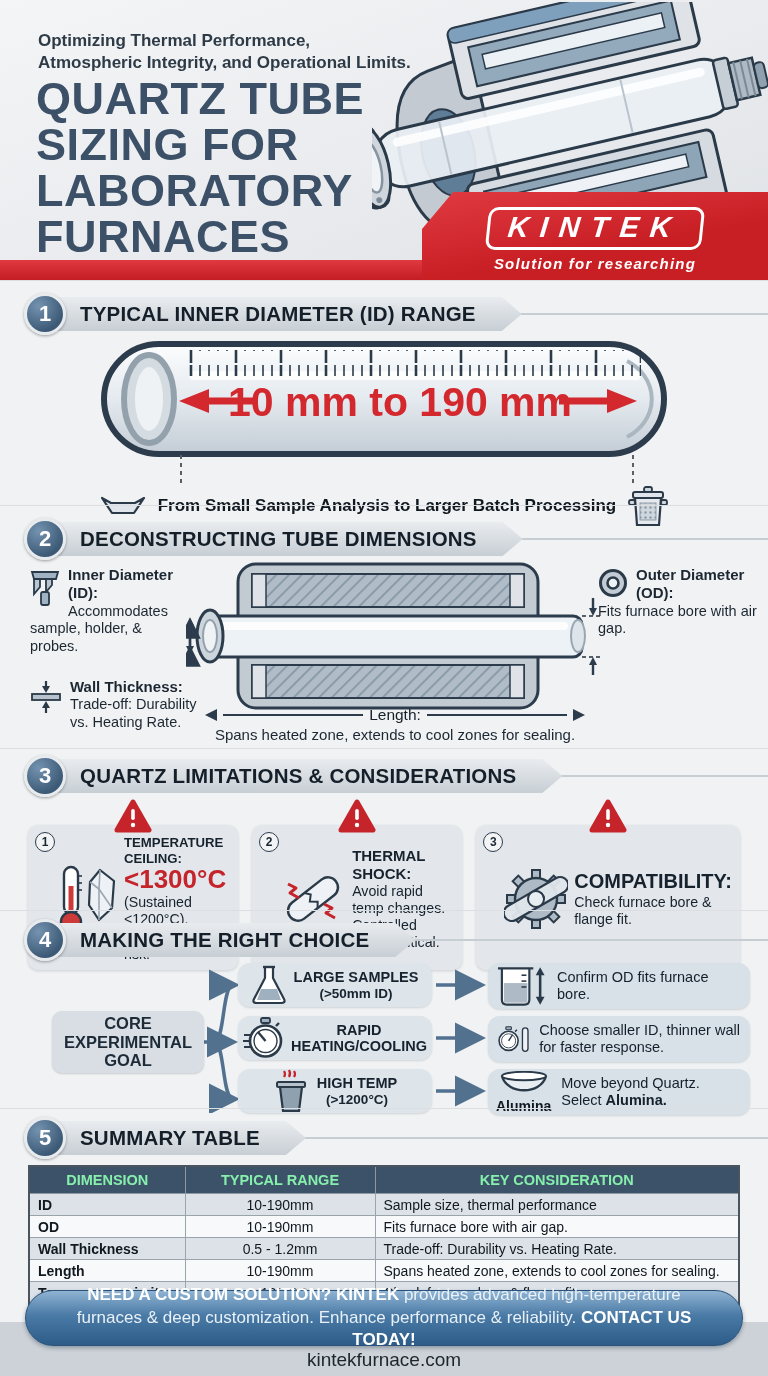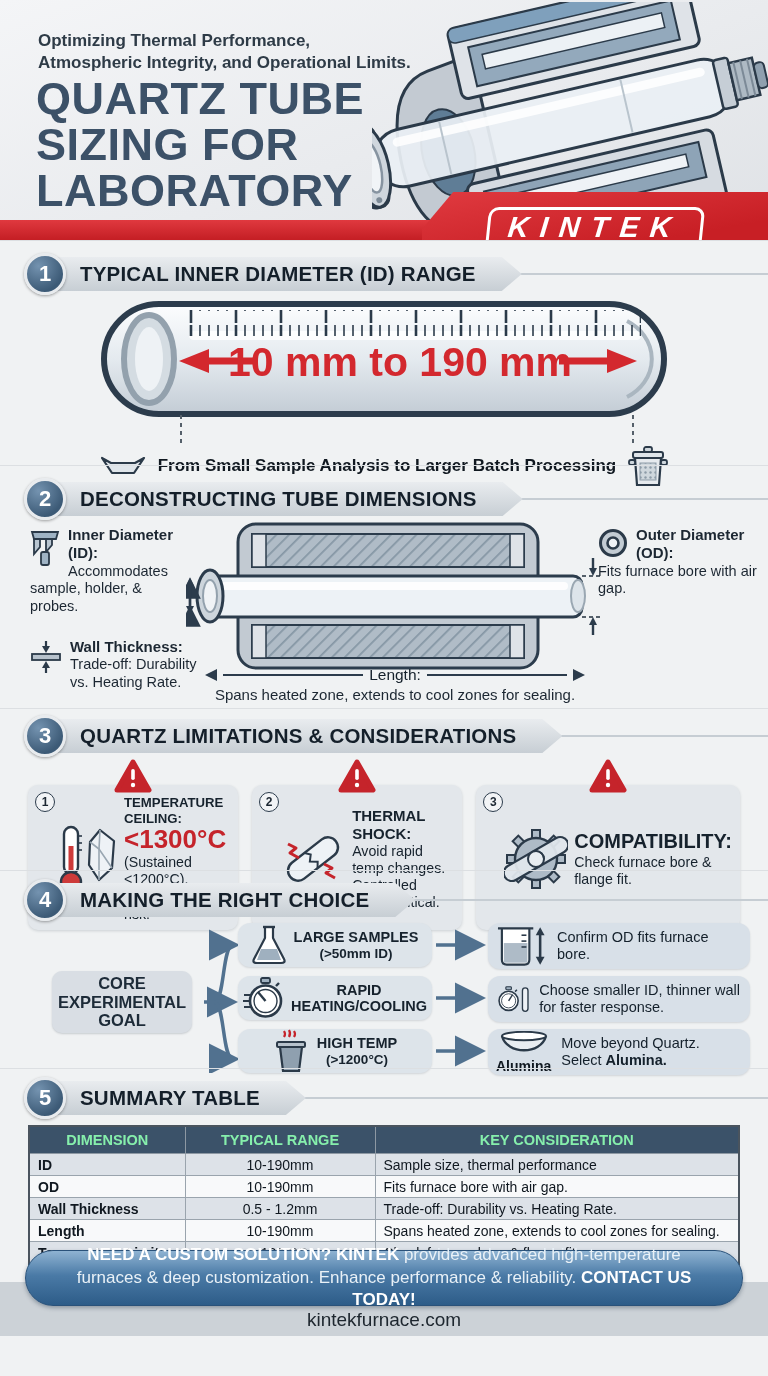--- a/index.html
+++ b/index.html
@@ -1,21 +1,21 @@
 <!DOCTYPE html>
 <html><head>
 <meta charset="utf-8">
 <style>
   * { margin:0; padding:0; box-sizing:border-box; }
   html,body { background:#cfd4d8; }
   body { font-family:"Liberation Sans", sans-serif; }
   .page { position:relative; width:768px; height:1376px; background:#f0f2f3; overflow:hidden; margin:0 auto; }
 
   
-  .hero { position:relative; height:240px; background:linear-gradient(160deg,#f4f5f7 0%,#e9ebee 55%,#dfe2e6 100%); overflow:hidden;padding-left:32px; }
+  .hero { position:relative; height:280px; background:linear-gradient(160deg,#f4f5f7 0%,#e9ebee 55%,#dfe2e6 100%); overflow:hidden;padding-left:32px; }
   .hero-sub { position:absolute; left:38px; top:30px; font-size:17px; font-weight:700; color:#2e3b47; line-height:1.3; }
   .hero-title { position:absolute; left:36px; top:76px; font-size:45px; font-weight:700; color:#3c5168; line-height:1.02; letter-spacing:.5px; }
   .furnace-art { position:absolute; right:-6px; top:2px; }
   .red-band { position:absolute; left:0; bottom:0; width:100%; height:20px; background:linear-gradient(#e0393f,#c41e24); }
   .brand-badge { position:absolute; right:0; top:192px; width:346px; height:88px; background:linear-gradient(170deg,#e03a40,#c81f25 60%); clip-path:polygon(0 42%,9% 0,100% 0,100% 100%,0 100%); z-index:3; display:flex; flex-direction:column; align-items:center; justify-content:center; padding-top:6px; }
   .brand-box { border:3px solid #fff; border-radius:10px; padding:1px 18px 3px 18px; transform:skewX(-6deg); }
   .brand-word { display:inline-block; font-size:29px; font-weight:900; font-style:italic; color:#fff; letter-spacing:11px; transform:skewX(0deg); }
   .brand-tag { margin-top:5px; font-size:15px; font-style:italic; font-weight:700; color:#fff; letter-spacing:1.2px; }
 
   
@@ -52,21 +52,21 @@
   .warn { position:absolute; top:-26px; left:50%; transform:translateX(-50%); }
   .card-num { position:absolute; top:7px; left:7px; width:20px; height:20px; border:1.6px solid #2c3c4c; border-radius:50%; font-size:12px; font-weight:700; color:#1c2732; display:flex; align-items:center; justify-content:center; background:#f2f4f6; }
   .card-txt { line-height:1.18; color:#16222d; }
   .card-h { font-weight:800; font-size:13.2px; }
   .card-big { font-weight:800; font-size:26px; color:#c5242b; line-height:1.05; }
   .card-b { font-size:14.2px; margin-top:1px; }
 
   
   .sec4 { height:198px; }
   .flow { position:relative; height:150px; margin-top:2px; }
-  .goal-box { position:absolute; left:52px; top:48px; width:140px; height:62px; background:#d9dee4; border-radius:10px; display:flex; align-items:center; justify-content:center; text-align:center; font-weight:800; font-size:16.5px; color:#1d2b38; line-height:1.15; box-shadow:0 1px 2px rgba(40,55,70,.2); }
+  .goal-box { position:absolute; left:52px; top:48px; width:152px; height:62px; background:#d9dee4; border-radius:10px; display:flex; align-items:center; justify-content:center; text-align:center; font-weight:800; font-size:16.5px; color:#1d2b38; line-height:1.15; box-shadow:0 1px 2px rgba(40,55,70,.2); }
   .need-box { position:absolute; left:238px; width:194px; height:44px; background:#dde4ea; border-radius:12px; display:flex; align-items:center; justify-content:center; gap:8px; box-shadow:0 1px 2px rgba(40,55,70,.15); }
   .need-txt { text-align:center; font-weight:800; font-size:14.5px; color:#16222d; line-height:1.12; }
   .need-sub { font-weight:700; font-size:13.5px; }
   .act-box { position:absolute; left:488px; width:262px; height:46px; background:#d8e0e8; border-radius:12px; display:flex; align-items:center; gap:10px; padding:2px 8px; box-shadow:0 1px 2px rgba(40,55,70,.15); }
   .act-txt { font-size:14.5px; color:#14202b; line-height:1.2; }
   .alumina-col { display:flex; flex-direction:column; align-items:center; line-height:1; }
   .alumina-lbl { font-weight:800; font-size:14px; color:#101820; margin-top:2px; }
   .flow-svg { position:absolute; inset:0; pointer-events:none; }
 
   

